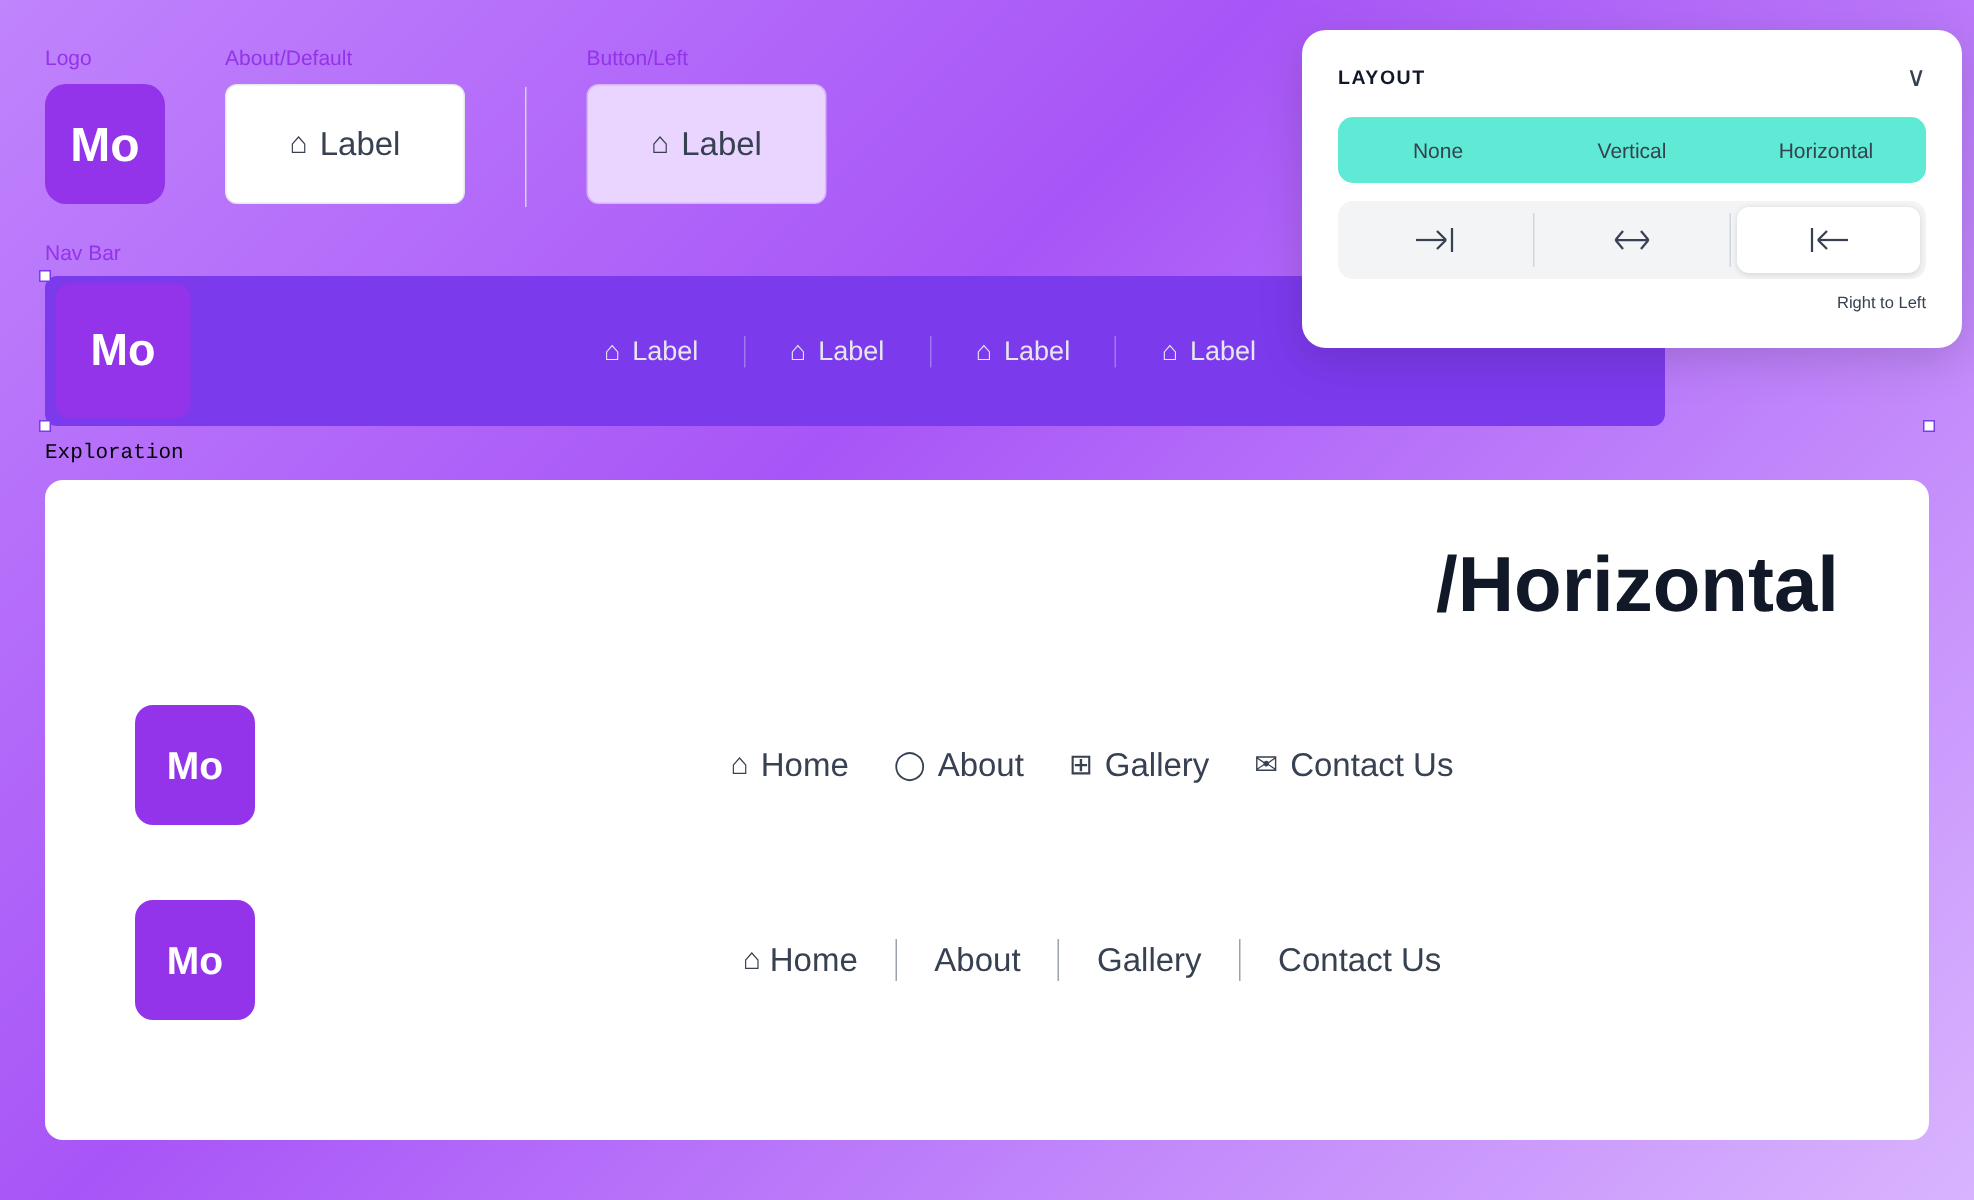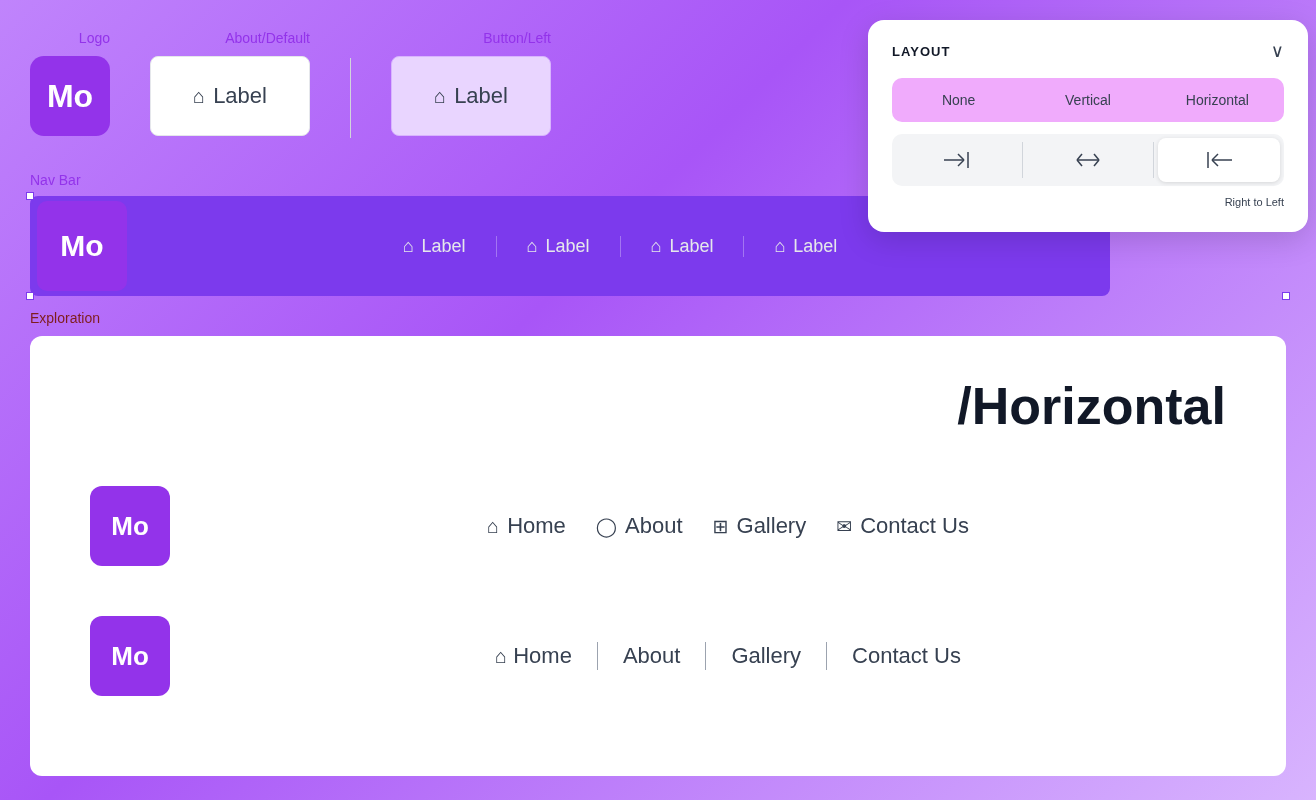--- a/index.html
+++ b/index.html
@@ -23,21 +23,21 @@
     .components-area {
       padding: 30px 30px 20px 30px;
       display: flex;
       align-items: flex-start;
       gap: 40px;
     }
 
     .component-group {
       display: flex;
       flex-direction: column;
-      align-items: flex-end;
+      align-items: flex-start;
       gap: 10px;
     }
 
     .component-label {
       color: #9333ea;
       font-size: 14px;
       font-weight: 500;
     }
 
     
@@ -87,21 +87,21 @@
 
     .divider-vert {
       width: 1px;
       height: 80px;
       background: #d1d5db;
       margin-top: 28px;
     }
 
     
     .navbar-section {
-      margin: 14px 30px;
+      margin: 2px 30px;
     }
 
     .navbar-label {
       color: #9333ea;
       font-size: 14px;
       font-weight: 500;
       margin-bottom: 8px;
     }
 
     .navbar-container {
@@ -152,24 +152,25 @@
     .navbar-item:last-child {
       border-right: none;
     }
 
     
     .exploration-section {
       margin: 10px 30px 0 30px;
     }
 
     .exploration-label {
-      color: #7f1d1d;
+      color: #000000;
       font-size: 14px;
       font-weight: 500;
       margin-bottom: 10px;
+      font-family: Liberation Mono, monospace;
     }
 
     .exploration-card {
       background: white;
       border-radius: 12px;
       padding: 40px 60px;
       min-height: 380px;
     }
 
     .exploration-title {
@@ -276,21 +277,21 @@
       font-size: 18px;
       color: #374151;
       cursor: pointer;
     }
 
     
     .layout-options {
       display: flex;
       gap: 4px;
       margin-bottom: 12px;
-      background: #f0abfc;
+      background: #5eead4;
       border-radius: 10px;
       padding: 4px;
     }
 
     .layout-option {
       flex: 1;
       padding: 10px 0;
       text-align: center;
       border-radius: 8px;
       font-size: 14px;

